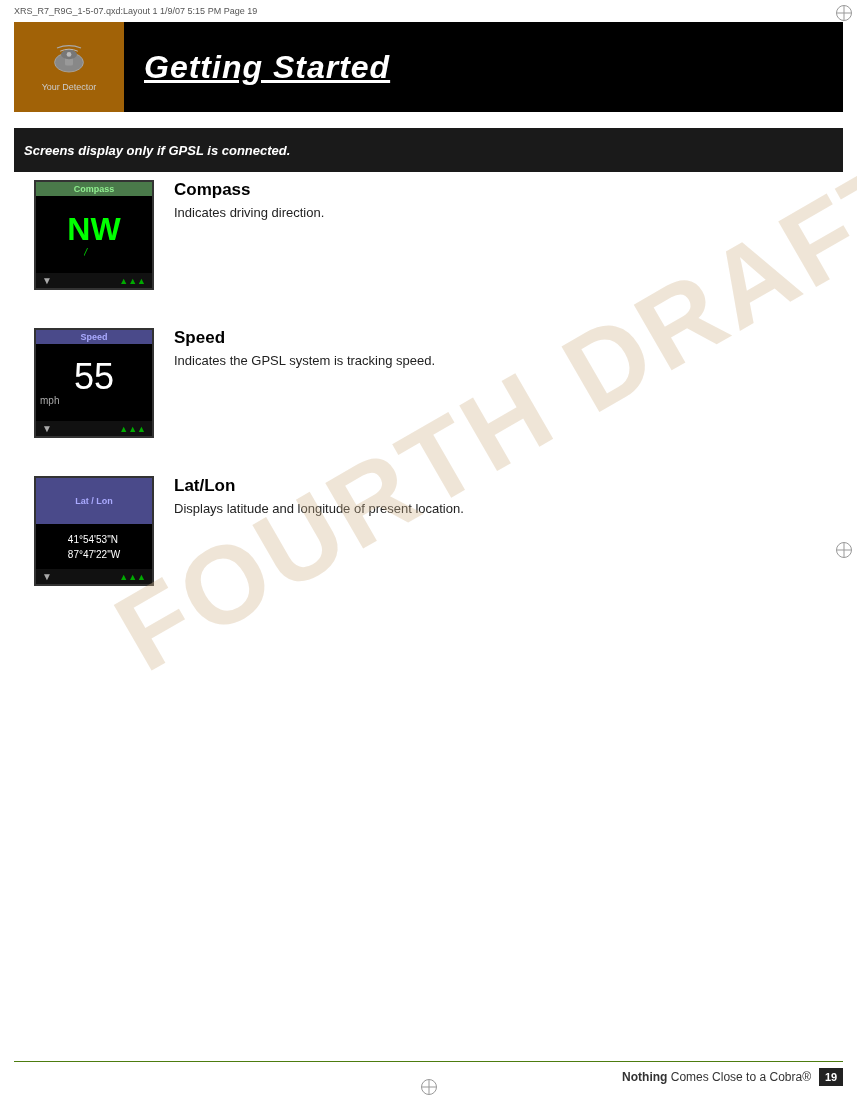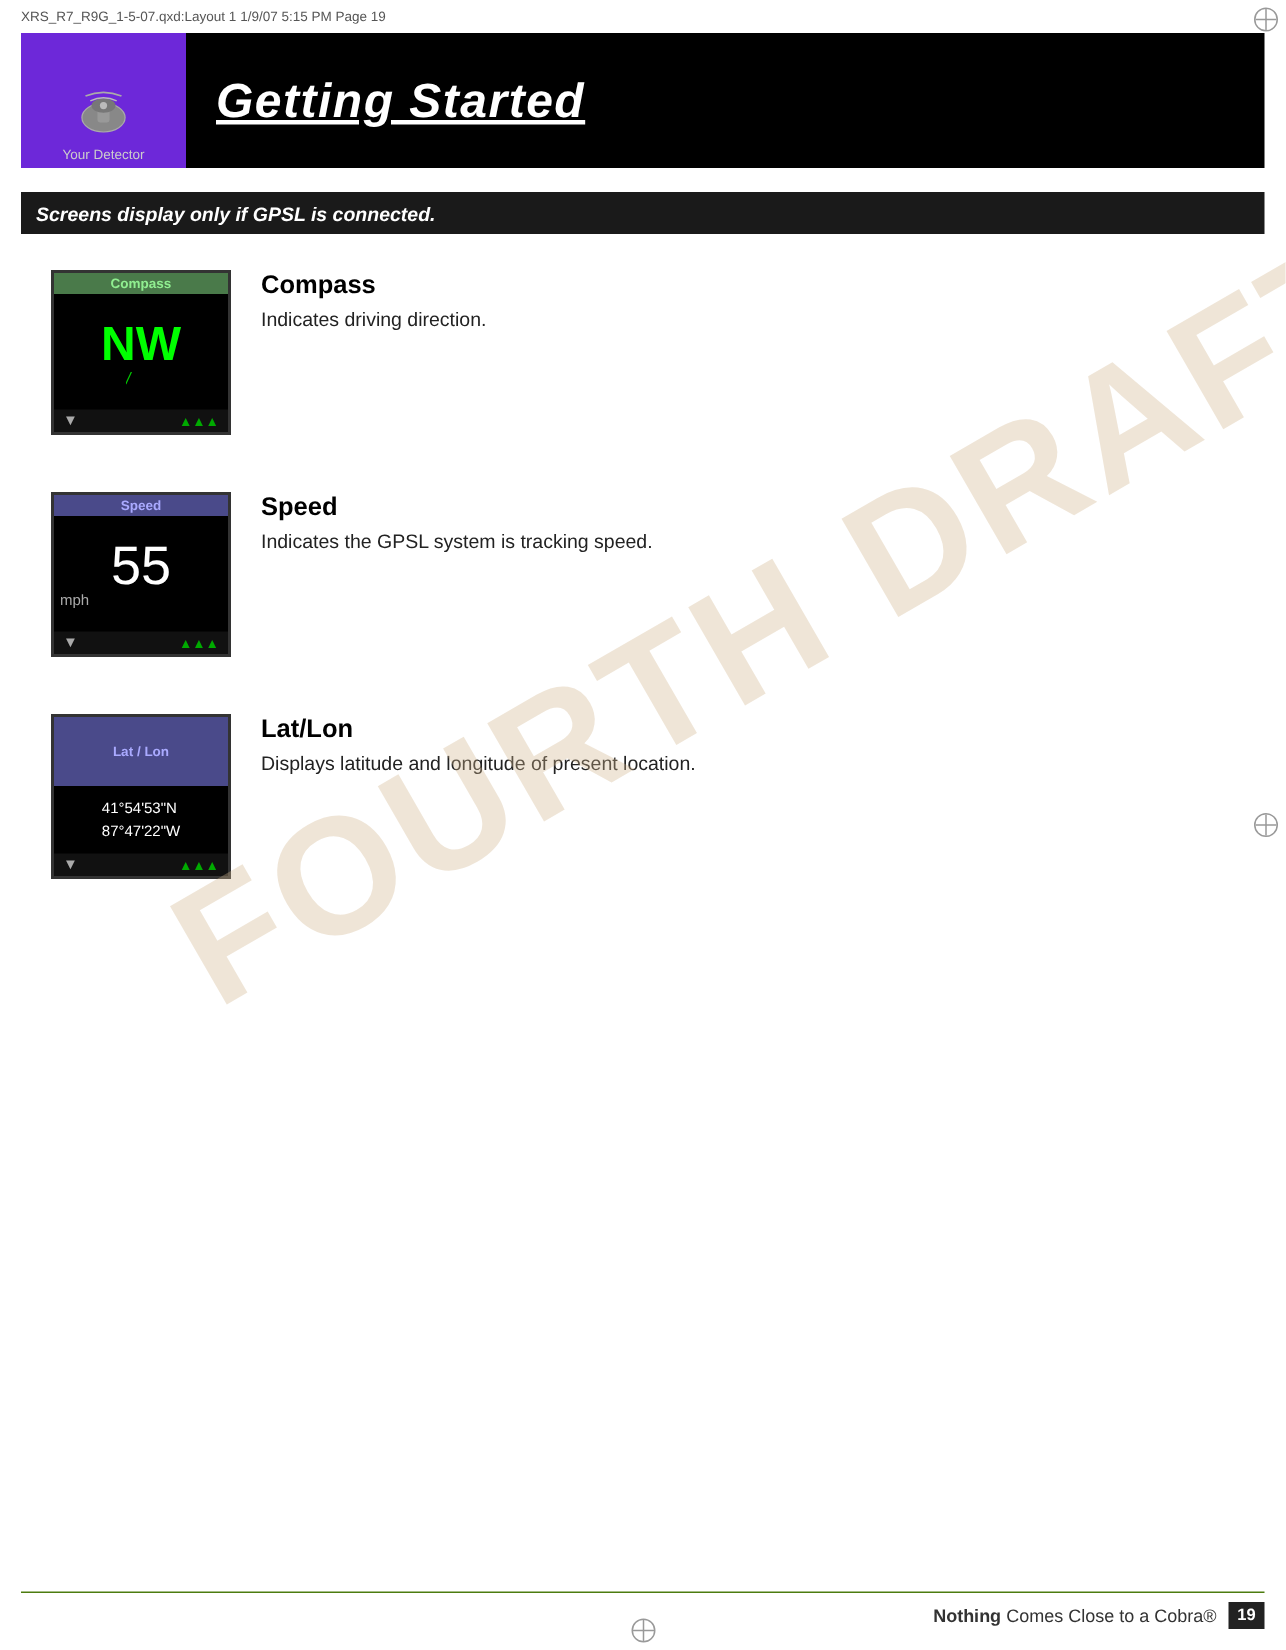--- a/index.html
+++ b/index.html
@@ -66,26 +66,26 @@
       right: 14px;
       height: 90px;
       display: flex;
       align-items: center;
       background: #000;
     }
 
     .header-logo-area {
       width: 110px;
       height: 90px;
-      background: #6d28d9;
+      background: #a16207;
       display: flex;
       flex-direction: column;
       align-items: center;
       justify-content: flex-end;
-      padding-bottom: 4px;
+      padding-bottom: 20px;
       flex-shrink: 0;
     }
 
     .detector-label {
       font-size: 9px;
       color: #ccc;
       margin-top: 2px;
     }
 
     .header-title-area {
@@ -103,21 +103,21 @@
       text-decoration: underline;
       letter-spacing: 1px;
     }
 
     
     .gps-notice-bar {
       position: absolute;
       top: 128px;
       left: 14px;
       right: 14px;
-      height: 28px;
+      height: 44px;
       background: #1a1a1a;
       display: flex;
       align-items: center;
       padding: 0 10px;
     }
 
     .gps-notice-text {
       font-size: 13px;
       font-weight: bold;
       font-style: italic;

